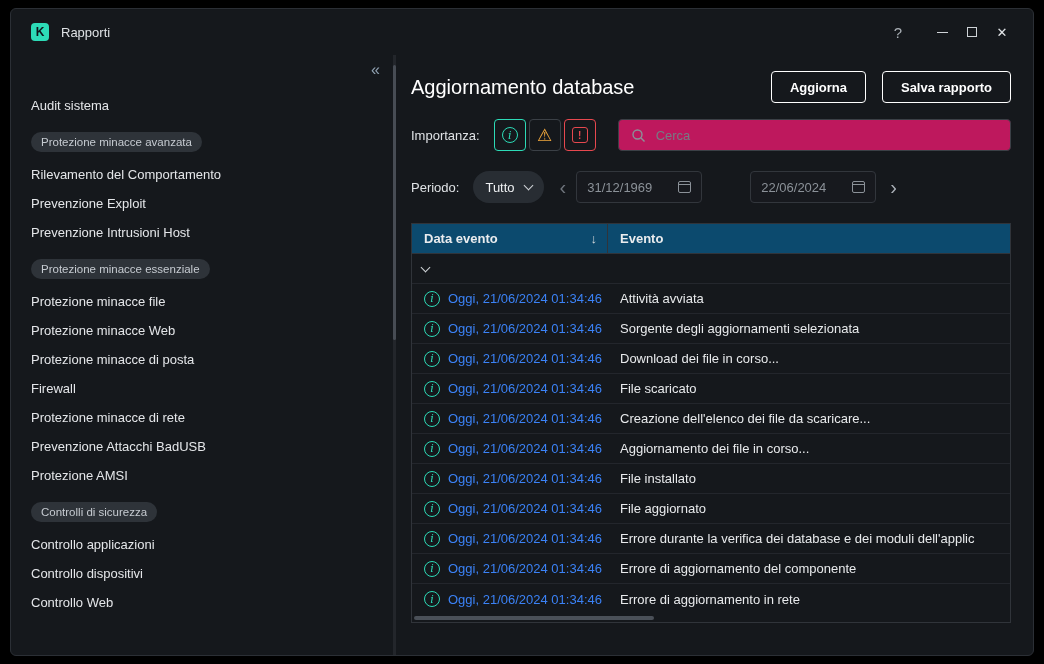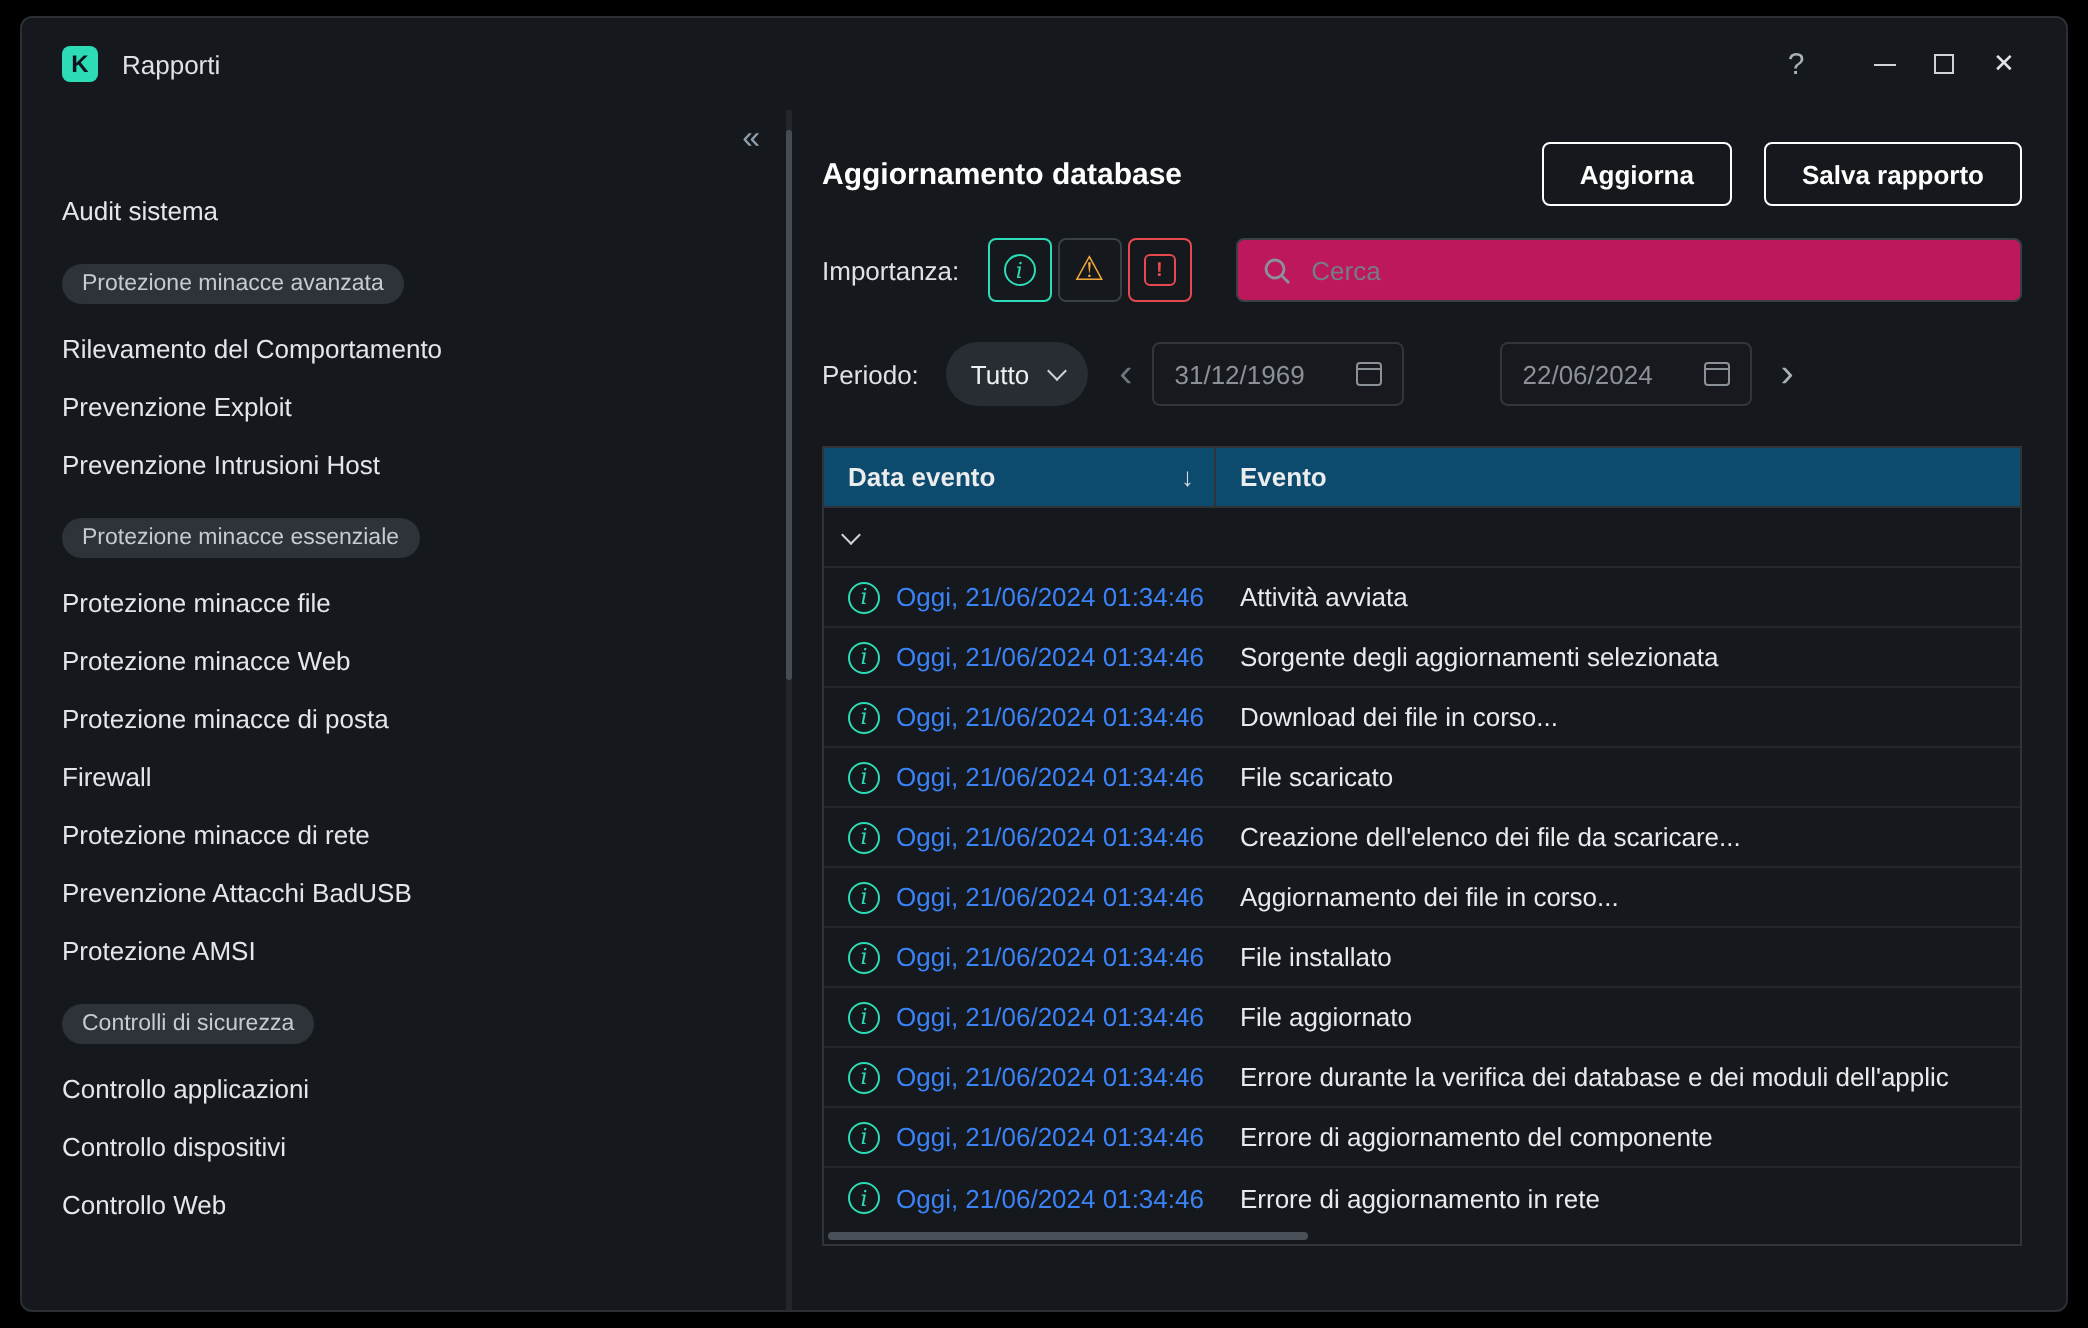--- a/index.html
+++ b/index.html
@@ -36,21 +36,21 @@
   .sb-nav{ margin-top:8px; }
   .sb-link{ font-size:13px; color:#e4e6e9; padding:7px 0; white-space:nowrap; cursor:default; }
   .sb-badge-row{ margin:12px 0 8px; }
   .sb-badge{ display:inline-block; background:#2e3339; color:#c6cbd1; font-size:11.5px;
     padding:4px 10px; border-radius:11px; white-space:nowrap; }
   .sb-scroll-track{ position:absolute; top:0; right:0; bottom:0; width:3px; background:#23262b; }
   .sb-scroll-thumb{ position:absolute; top:10px; right:0; width:3px; height:275px; background:#474c54; border-radius:2px;}
   
   .main{ flex:1; min-width:0; padding:16px 22px 0 15px; display:flex; flex-direction:column; }
   .main-header{ display:flex; align-items:center; }
-  .page-title{ font-size:15px; font-weight:bold; color:#ffffff; }
+  .page-title{ font-size:20px; font-weight:normal; color:#ffffff; }
   .header-actions{ margin-left:auto; display:flex; gap:16px; }
   .btn{ height:32px; padding:0 18px; background:transparent; border:1px solid #ffffff;
     border-radius:4px; color:#ffffff; font-size:13px; font-weight:600;
     font-family:"Liberation Sans","DejaVu Sans",sans-serif; cursor:default; }
   
   .filter-row{ margin-top:16px; display:flex; align-items:center; }
   .filter-label{ font-size:13px; color:#dfe2e5; margin-right:14px; }
   .sev-group{ display:flex; gap:3px; }
   .sev-btn{ width:32px; height:32px; border:1px solid #3b4046; border-radius:4px;
     display:flex; align-items:center; justify-content:center; cursor:default; background:transparent;}

